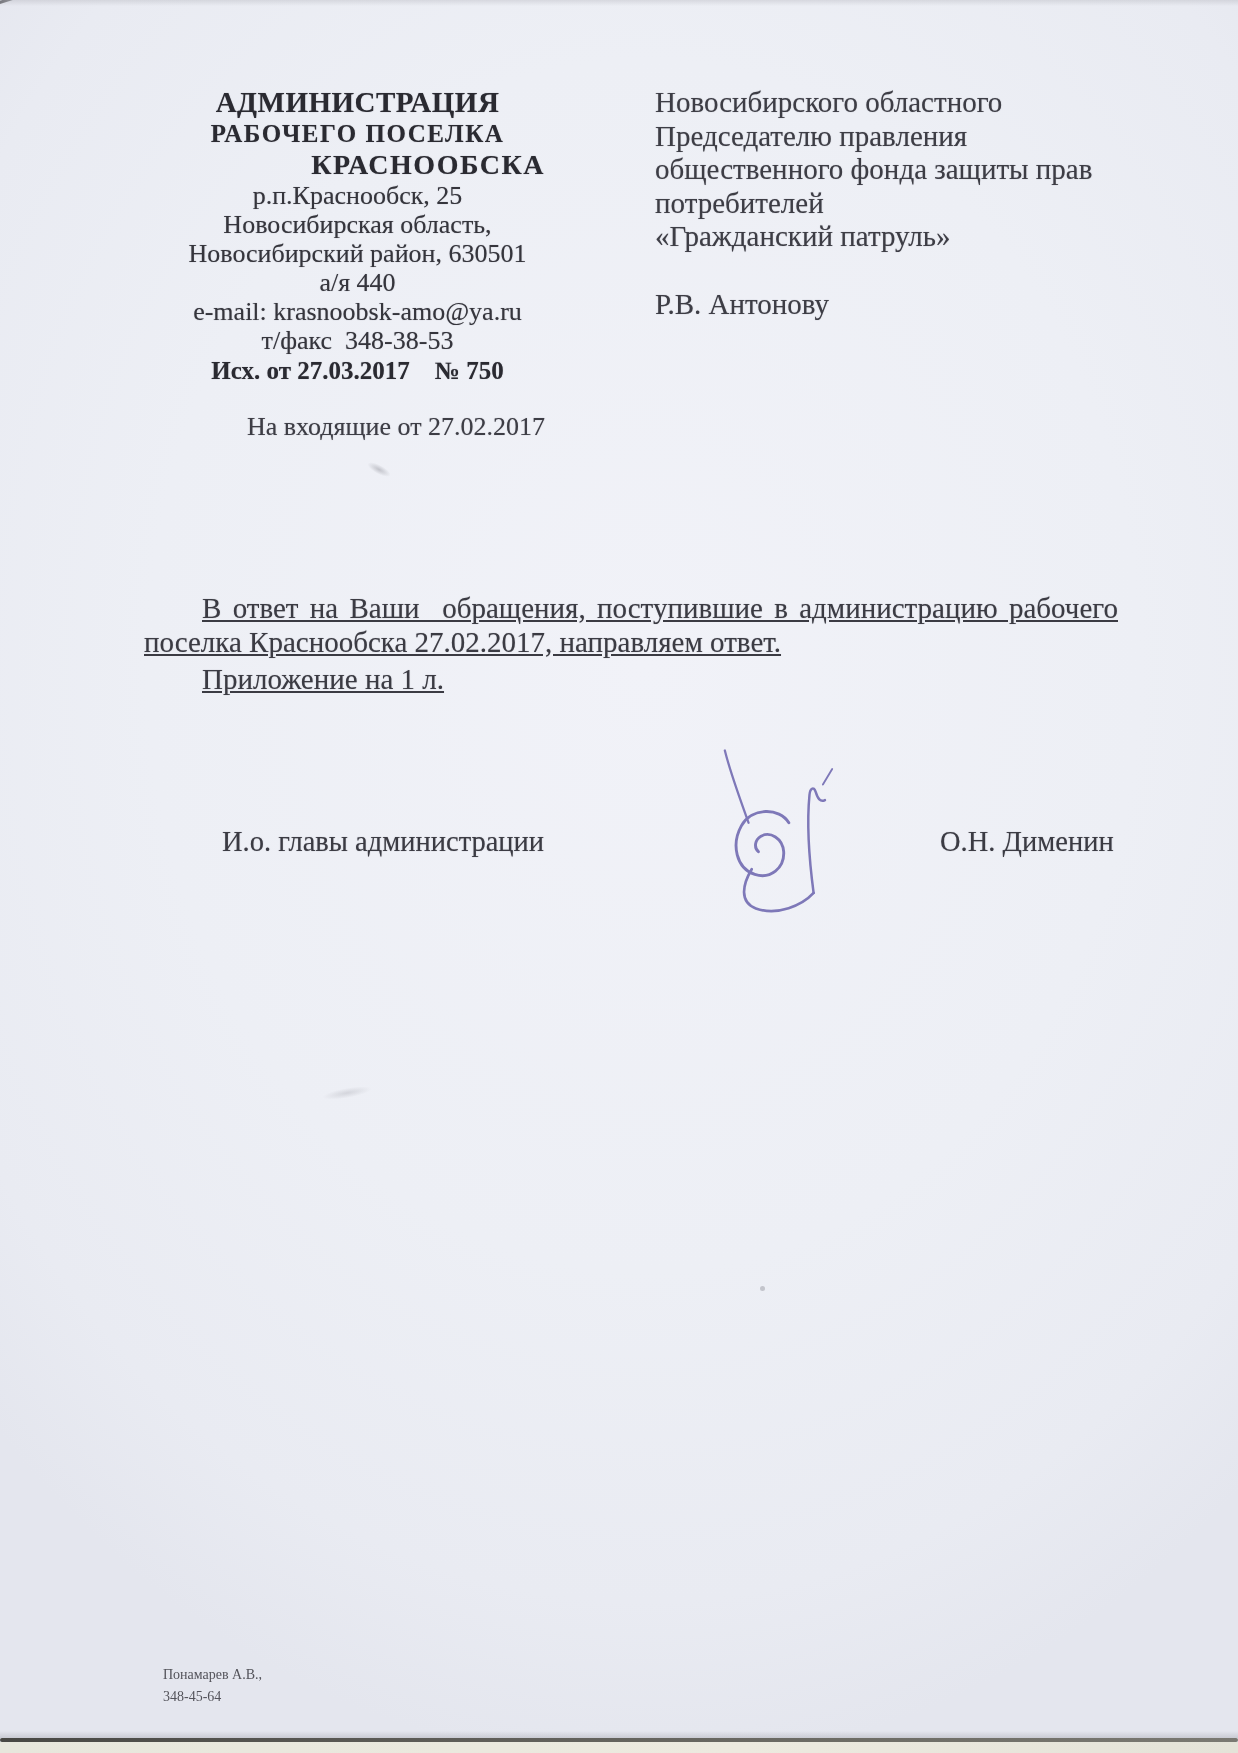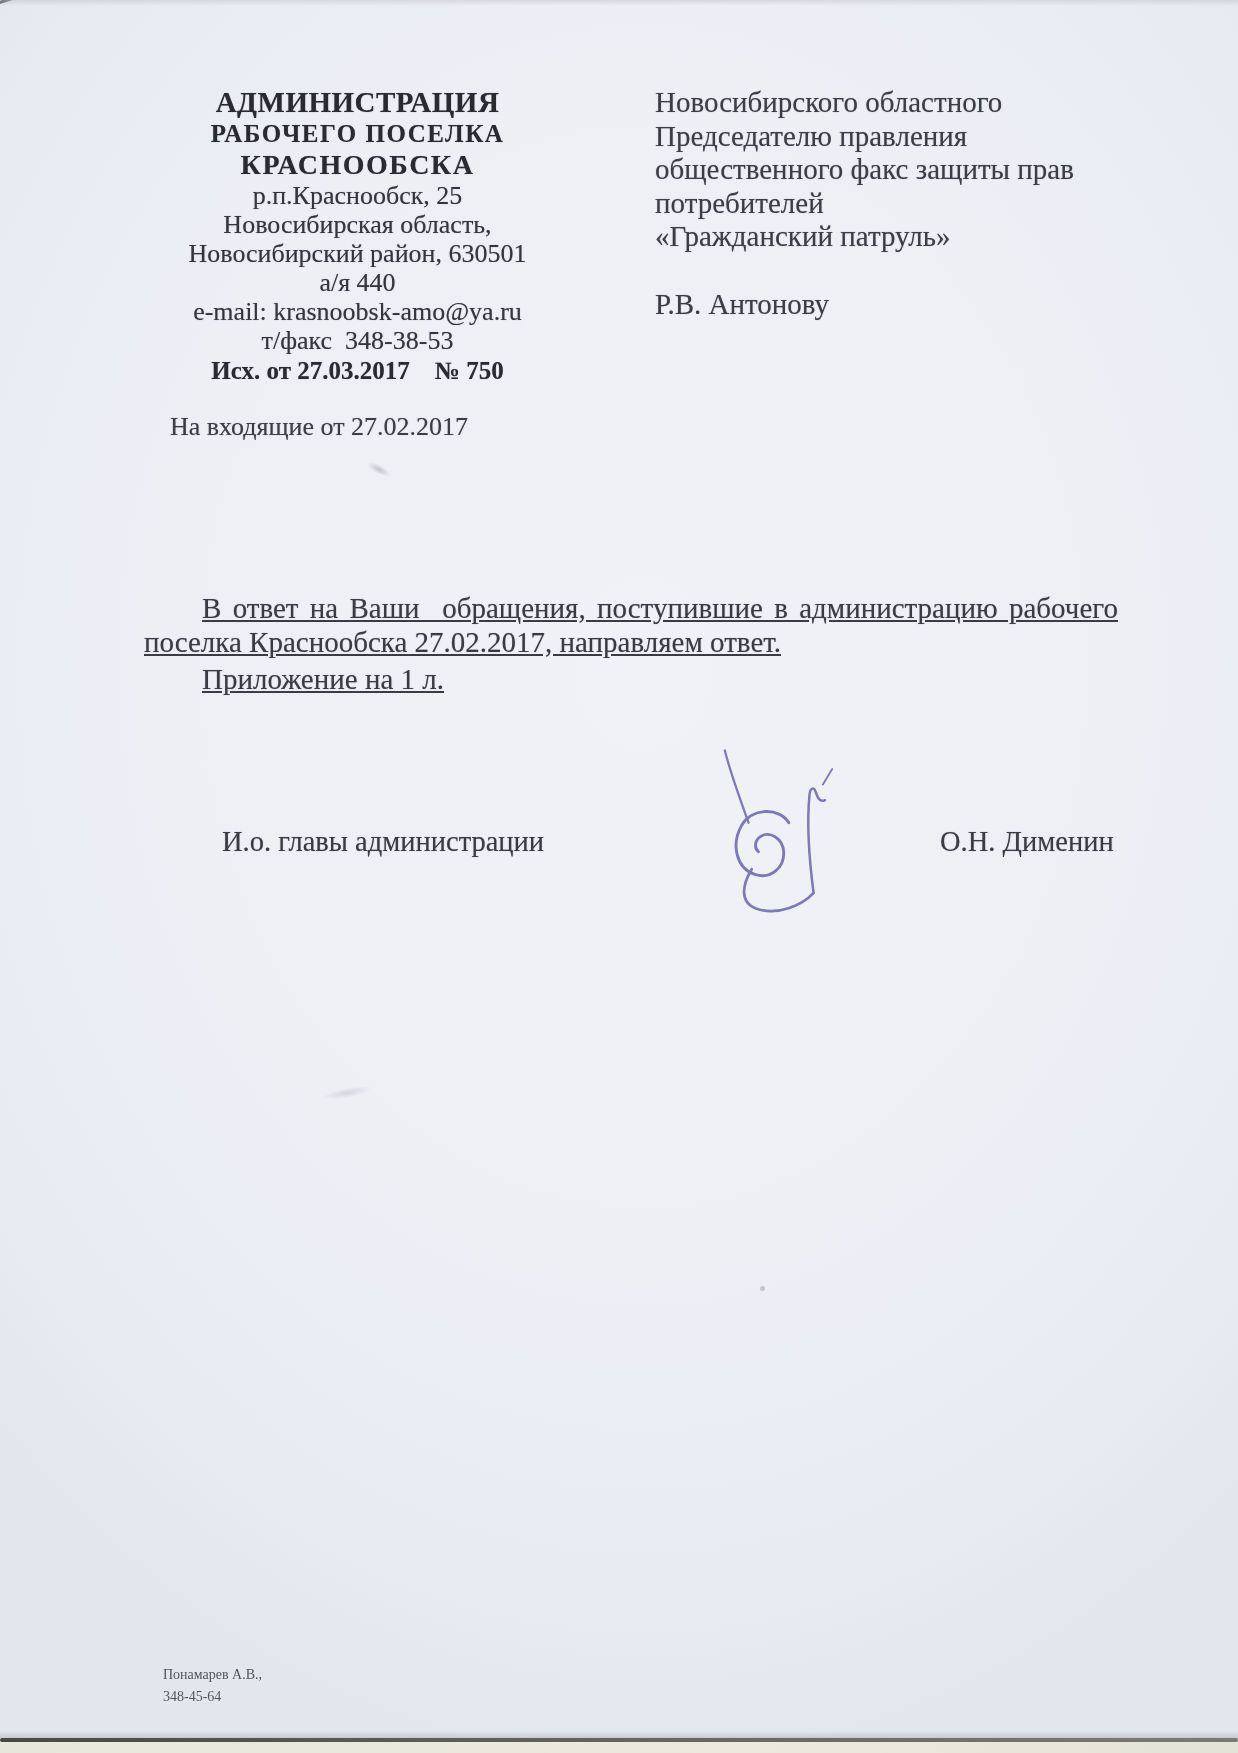--- a/index.html
+++ b/index.html
@@ -19,26 +19,26 @@
   
   .txt { text-shadow: 0 0 1px rgba(60,60,70,0.45); }
 
   
   .letterhead {
     position: absolute; left: 170px; top: 86px; width: 375px;
     text-align: center; color: #35353c;
   }
   .lh-org1 { font-weight: bold; font-size: 29px; line-height: 33px; letter-spacing: 0.5px; color: #2a2a31; }
   .lh-org2 { font-weight: bold; font-size: 25px; line-height: 30px; letter-spacing: 1.5px; color: #2a2a31; }
-  .lh-org3 { font-weight: bold; font-size: 28px; line-height: 32px; letter-spacing: 1.5px; color: #2a2a31; }
+  .lh-org3 { font-weight: bold; font-size: 28px; line-height: 32px; letter-spacing: 1.5px; color: #2a2a31; text-align: right; }
   .lh-line { font-size: 26px; line-height: 29px; }
   .lh-out  { font-weight: bold; font-size: 25px; line-height: 31px; color: #2a2a31; }
   .incoming {
     position: absolute; left: 170px; top: 412px; width: 375px;
-    text-align: left; font-size: 26px; color: #3d3d45;
+    text-align: right; font-size: 26px; color: #3d3d45;
   }
 
   
   .addressee {
     position: absolute; left: 655px; top: 86px; width: 470px;
     font-size: 29px; line-height: 33.5px; color: #3d3d45;
   }
   .recipient {
     position: absolute; left: 655px; top: 288px;
     font-size: 29px; color: #3d3d45;
@@ -124,21 +124,21 @@
     <div class="lh-line">а/я 440</div>
     <div class="lh-line">e-mail: krasnoobsk-amo@ya.ru</div>
     <div class="lh-line">т/факс&nbsp; 348-38-53</div>
     <div class="lh-out">Исх. от 27.03.2017&nbsp;&nbsp;&nbsp; № 750</div>
   </div>
   <div class="incoming txt">На входящие от 27.02.2017</div>
 
   <div class="addressee txt">
     <div>Новосибирского областного</div>
     <div>Председателю правления</div>
-    <div>общественного факс защиты прав</div>
+    <div>общественного фонда защиты прав</div>
     <div>потребителей</div>
     <div>«Гражданский патруль»</div>
   </div>
   <div class="recipient txt">Р.В. Антонову</div>
 
   <div class="body-block txt">
     <p>В ответ на Ваши&nbsp; обращения, поступившие в администрацию рабочего поселка Краснообска 27.02.2017, направляем ответ.</p>
     <p>Приложение на 1 л.</p>
   </div>
 

